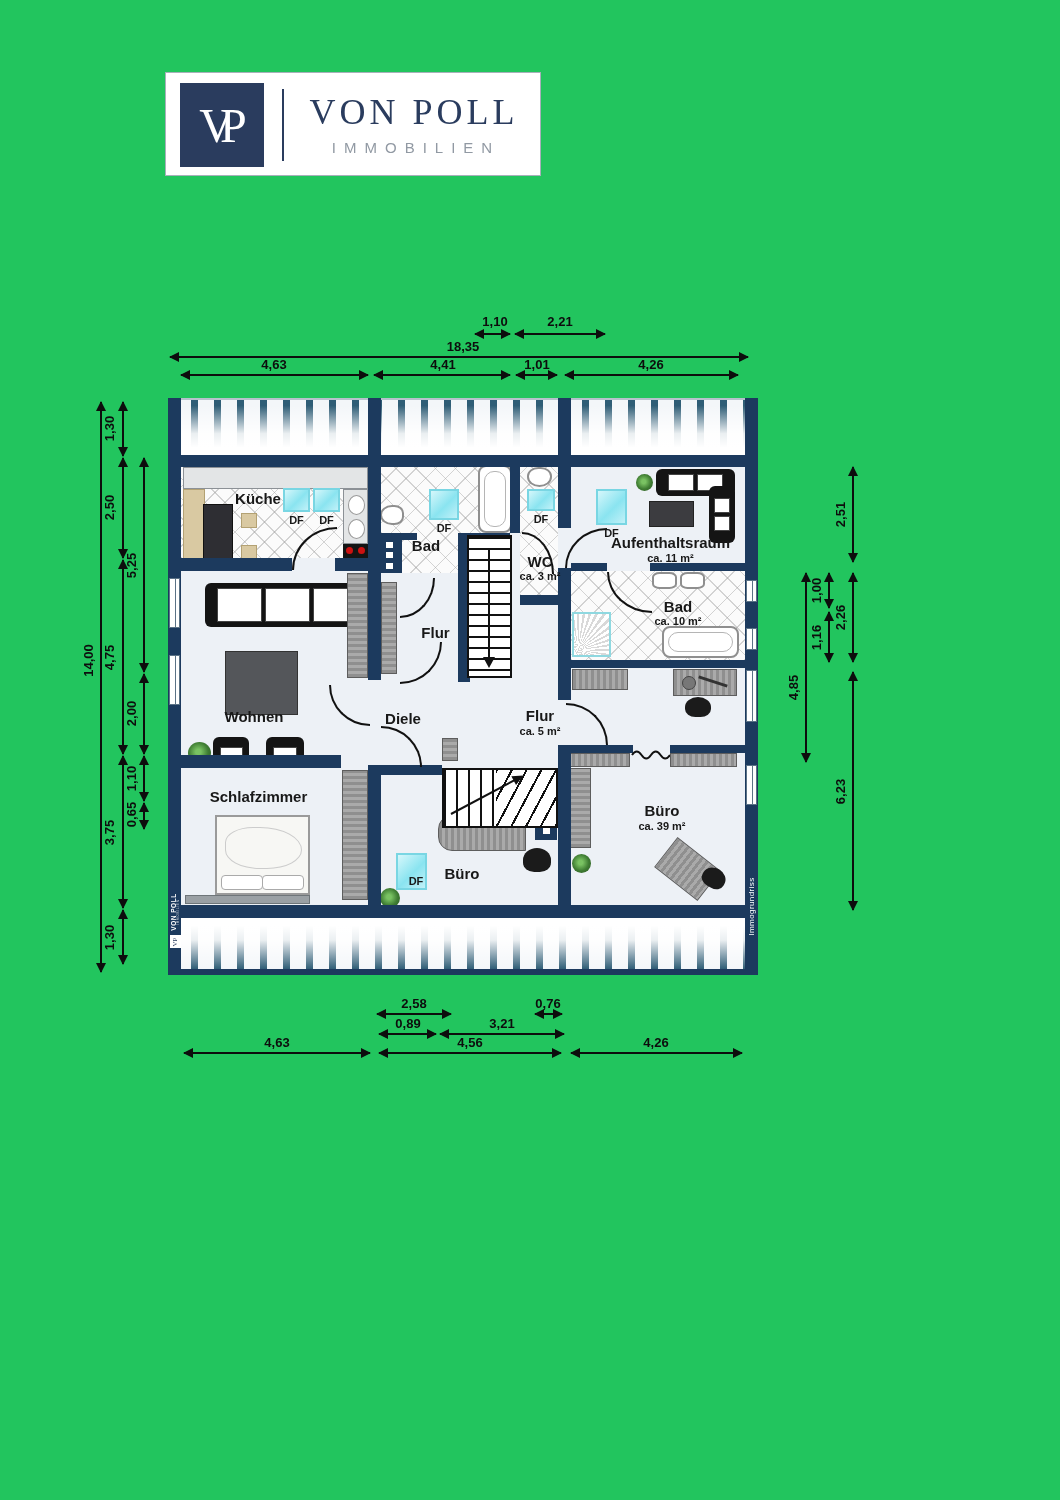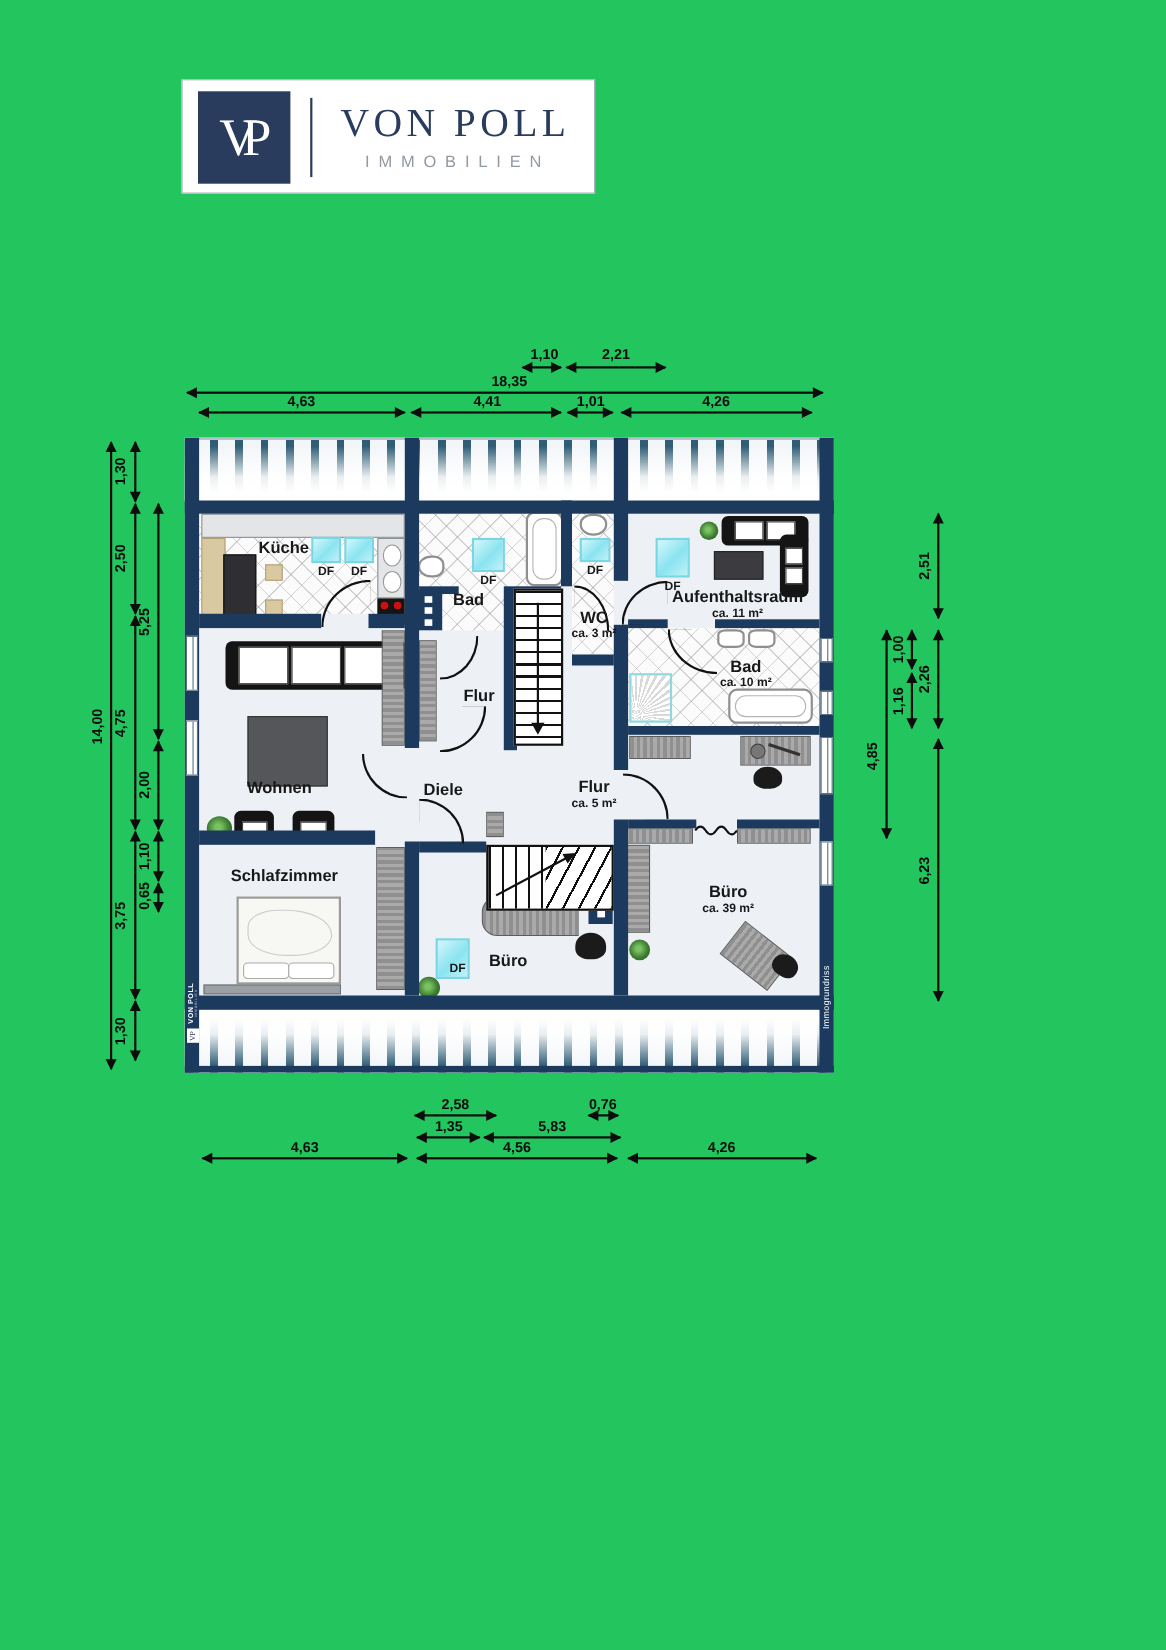--- a/index.html
+++ b/index.html
@@ -113,23 +113,23 @@
   <div class="dl h" style="left:374px;top:374px;width:136px;"></div>
   <div class="dlabel" style="left:513px;top:357px;width:48px;">1,01</div>
   <div class="dl h" style="left:516px;top:374px;width:41px;"></div>
   <div class="dlabel" style="left:627px;top:357px;width:48px;">4,26</div>
   <div class="dl h" style="left:565px;top:374px;width:173px;"></div>
 
   <div class="dlabel" style="left:390px;top:996px;width:48px;">2,58</div>
   <div class="dl h" style="left:377px;top:1013px;width:74px;"></div>
   <div class="dlabel" style="left:524px;top:996px;width:48px;">0,76</div>
   <div class="dl h" style="left:535px;top:1013px;width:27px;"></div>
-  <div class="dlabel" style="left:384px;top:1016px;width:48px;">1,35</div>
+  <div class="dlabel" style="left:384px;top:1016px;width:48px;">0,89</div>
   <div class="dl h" style="left:379px;top:1033px;width:57px;"></div>
-  <div class="dlabel" style="left:478px;top:1016px;width:48px;">5,83</div>
+  <div class="dlabel" style="left:478px;top:1016px;width:48px;">3,21</div>
   <div class="dl h" style="left:440px;top:1033px;width:124px;"></div>
   <div class="dlabel" style="left:253px;top:1035px;width:48px;">4,63</div>
   <div class="dl h" style="left:184px;top:1052px;width:186px;"></div>
   <div class="dlabel" style="left:446px;top:1035px;width:48px;">4,56</div>
   <div class="dl h" style="left:379px;top:1052px;width:182px;"></div>
   <div class="dlabel" style="left:632px;top:1035px;width:48px;">4,26</div>
   <div class="dl h" style="left:571px;top:1052px;width:171px;"></div>
 
   <div class="dlabel v" style="left:58px;top:653px;width:60px;">14,00</div>
   <div class="dl v" style="left:100px;top:402px;height:570px;"></div>

